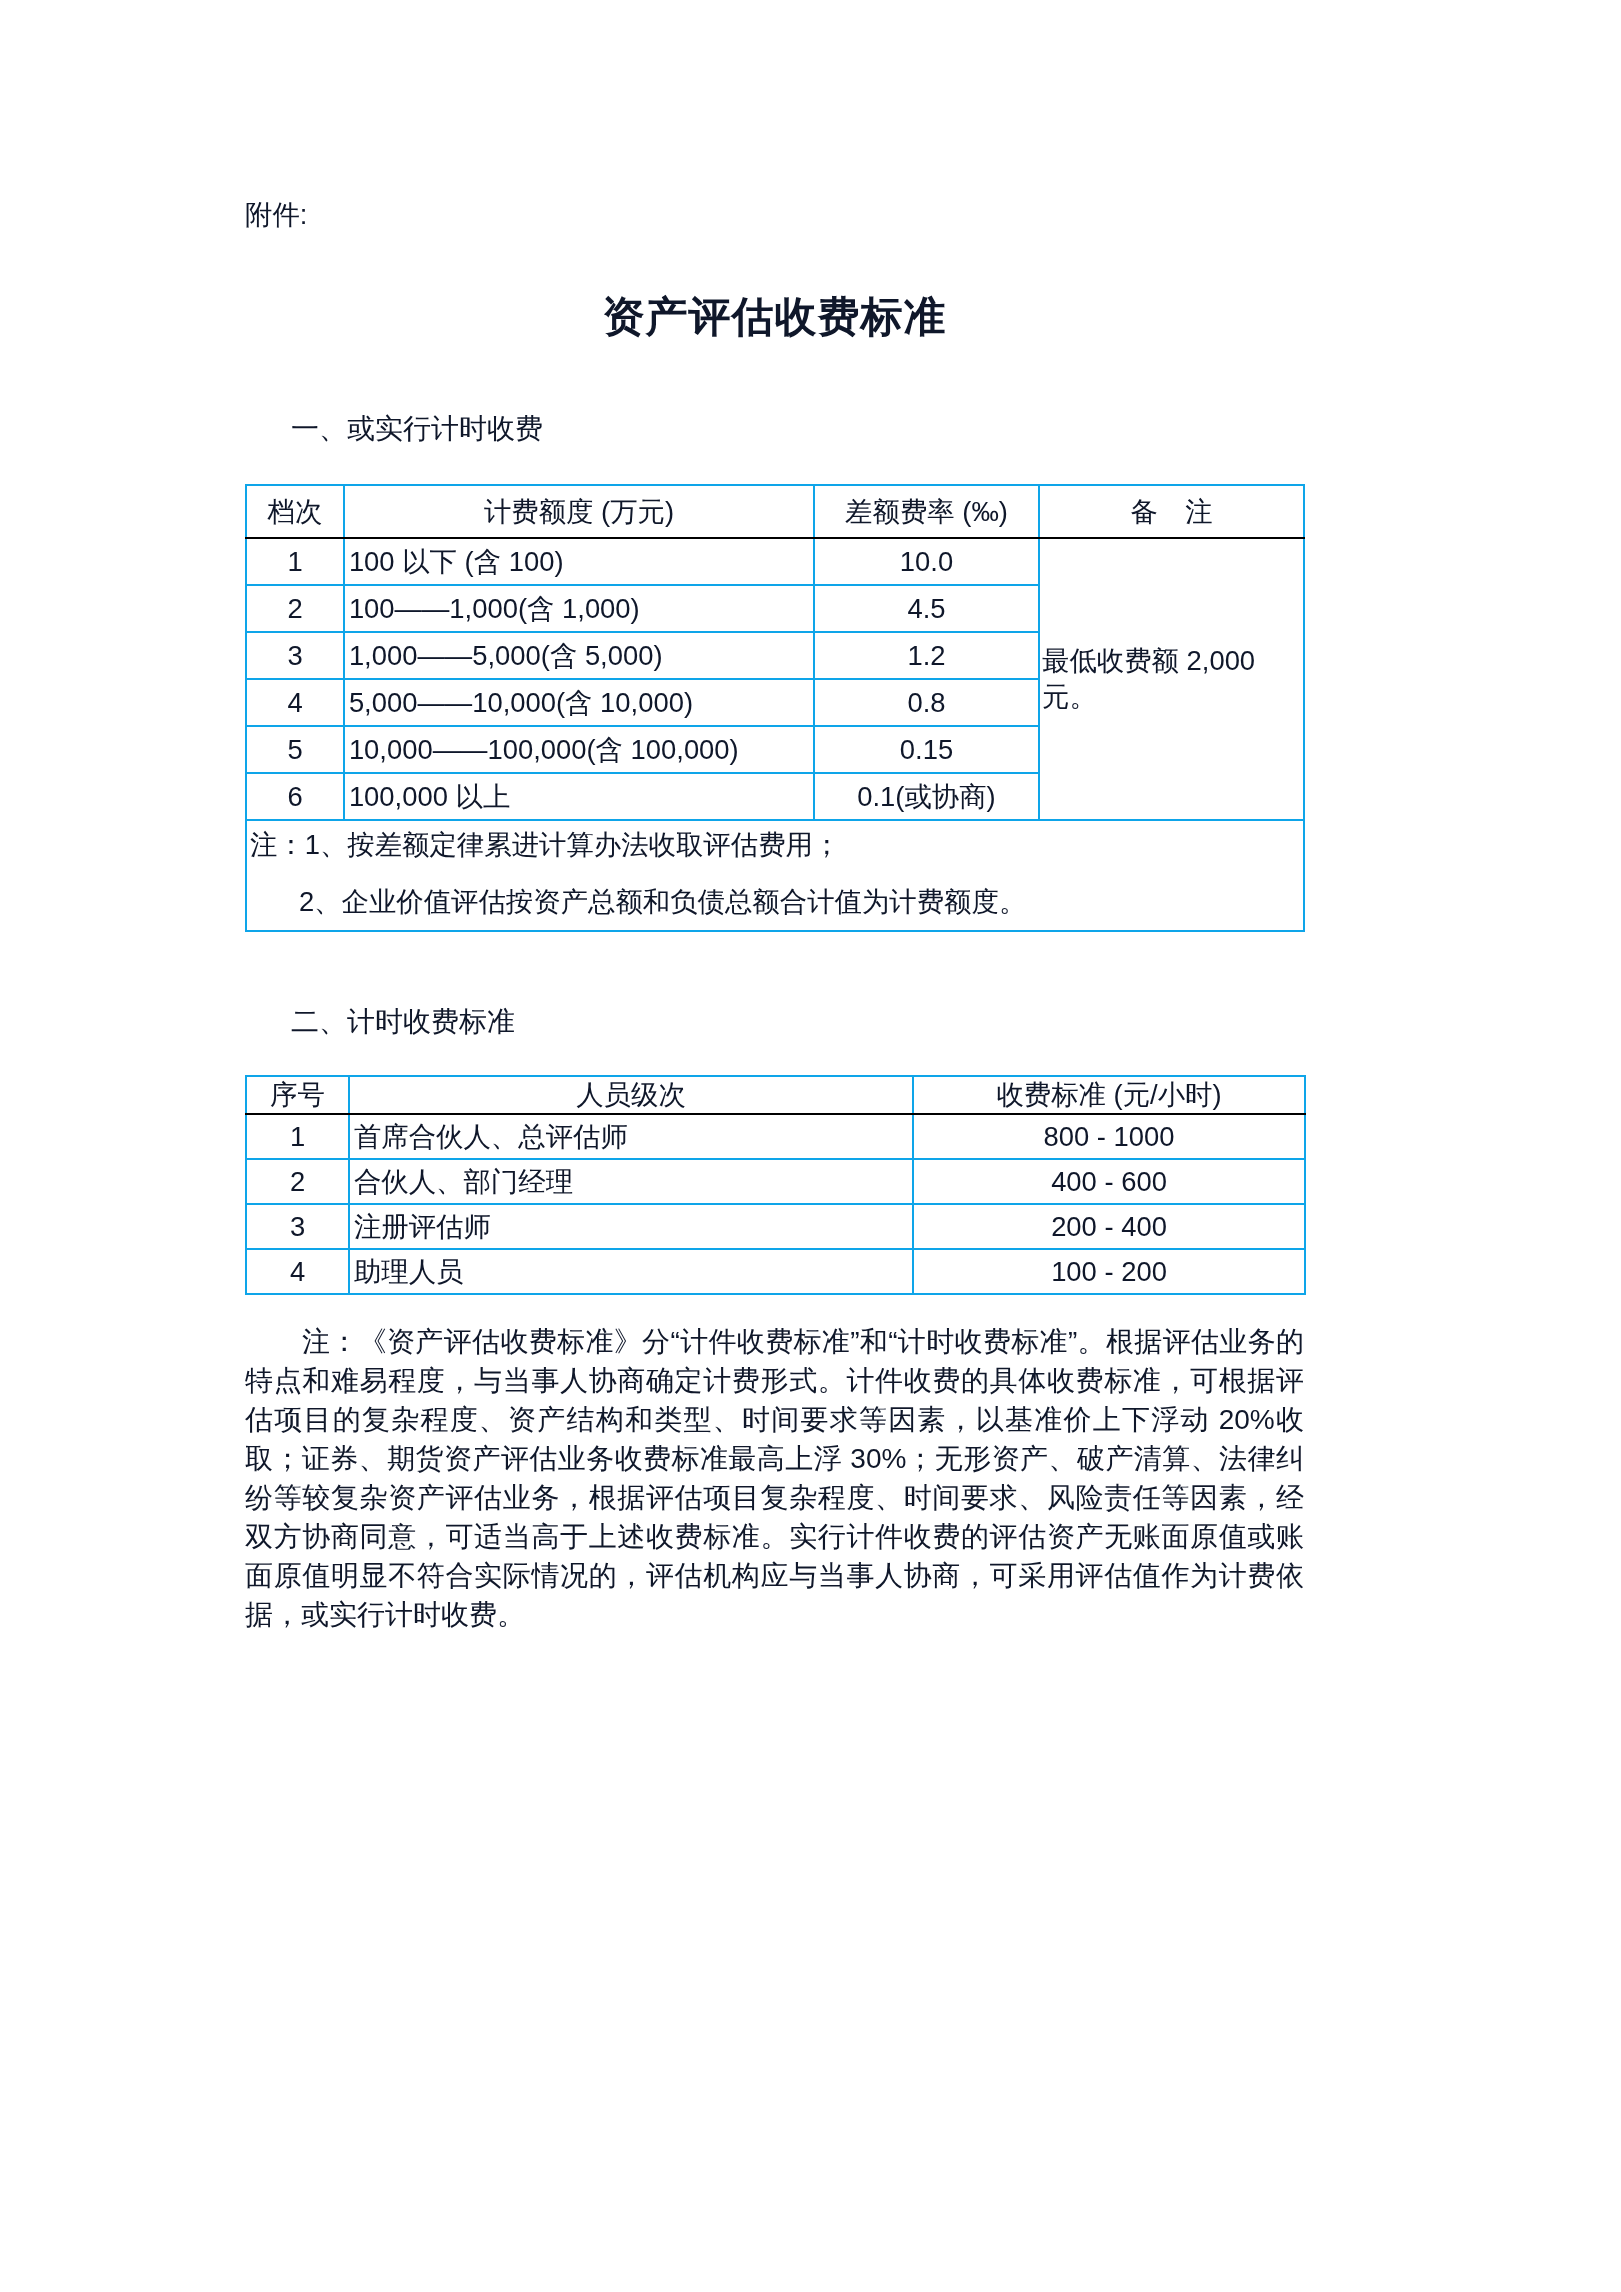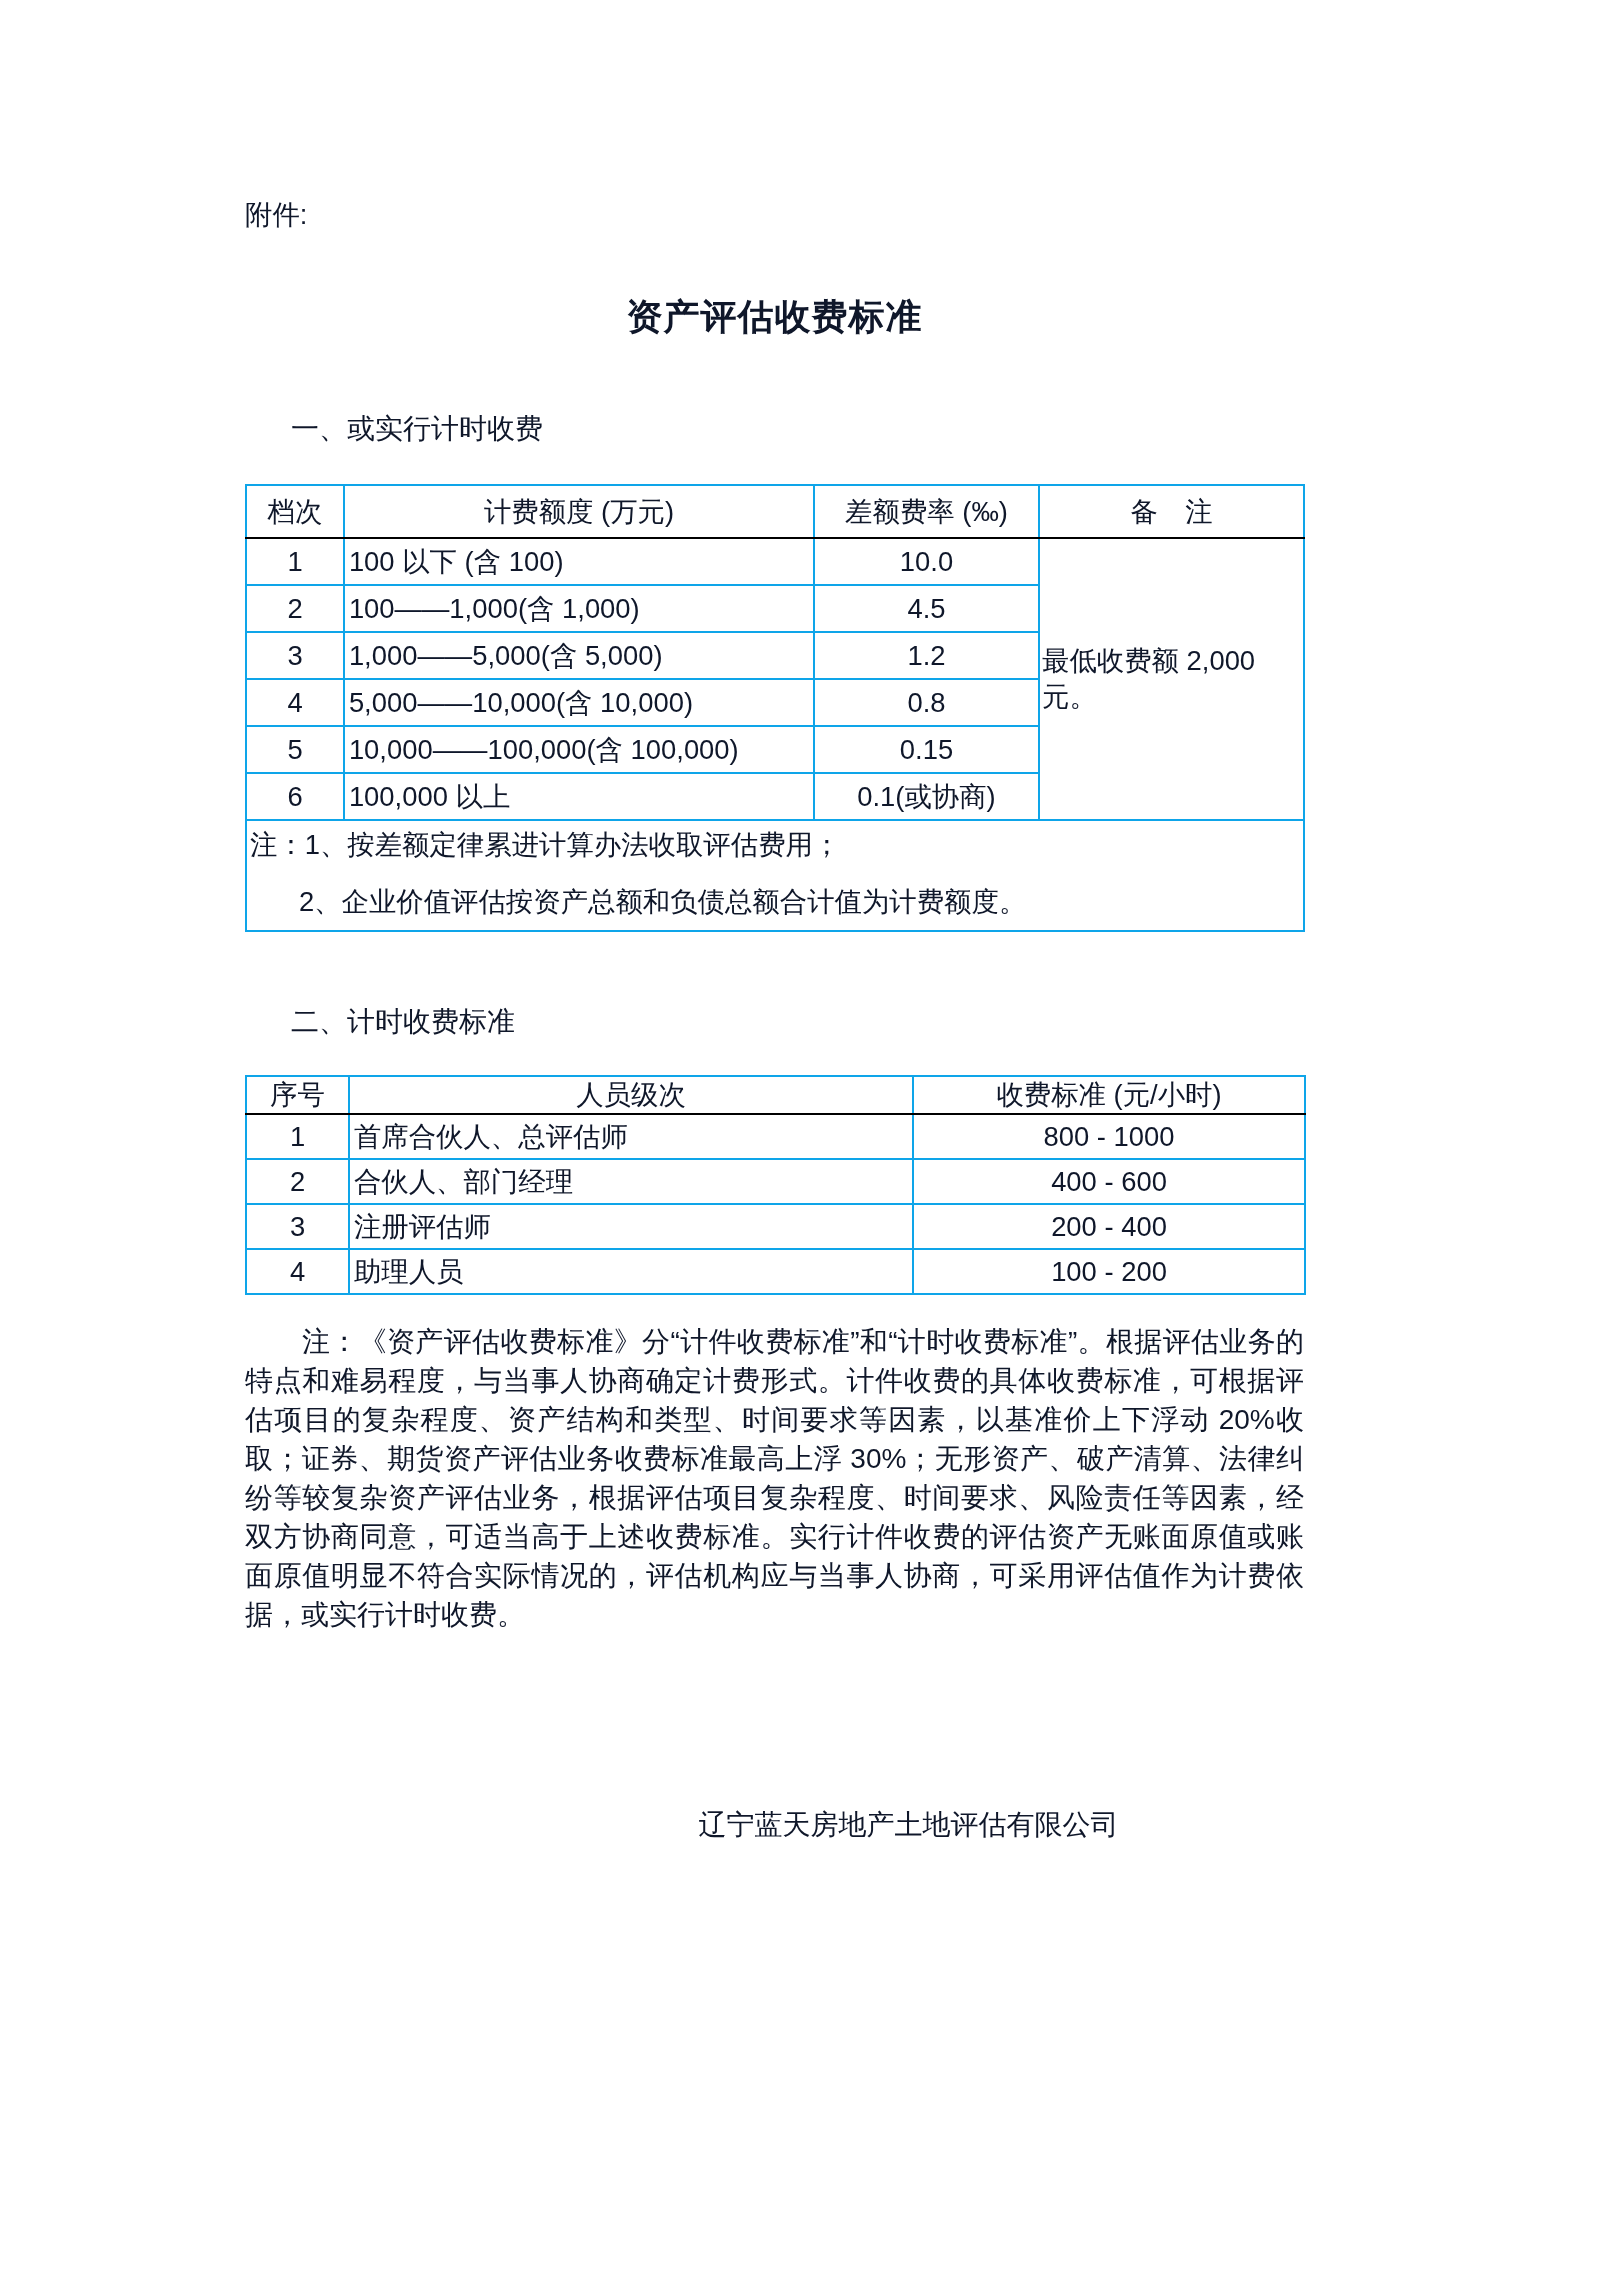--- a/index.html
+++ b/index.html
@@ -17,21 +17,21 @@
     left:245px; top:0;
     width:1059px;
   }
   .attachment {
     margin-top:198px;
     font-size:27.4px;
     line-height:33px;
   }
   .doc-title {
     margin-top:63px;
-    font-size:36px;
+    font-size:42px;
     line-height:45px;
     font-weight:600;
     text-align:center;
     letter-spacing:1px;
   }
   .section-heading {
     margin-top:73px;
     padding-left:46px;
     font-size:28px;
     line-height:33px;
@@ -185,17 +185,16 @@
         <tr>
           <td class="center">4</td>
           <td class="left">助理人员</td>
           <td class="center">100 - 200</td>
         </tr>
       </tbody>
     </table>
 
     <p class="footnote">注：《资产评估收费标准》分“计件收费标准”和“计时收费标准”。根据评估业务的特点和难易程度，与当事人协商确定计费形式。计件收费的具体收费标准，可根据评估项目的复杂程度、资产结构和类型、时间要求等因素，以基准价上下浮动 20%收取；证券、期货资产评估业务收费标准最高上浮 30%；无形资产、破产清算、法律纠纷等较复杂资产评估业务，根据评估项目复杂程度、时间要求、风险责任等因素，经双方协商同意，可适当高于上述收费标准。实行计件收费的评估资产无账面原值或账面原值明显不符合实际情况的，评估机构应与当事人协商，可采用评估值作为计费依据，或实行计时收费。</p>
 
-    <div class="company">辽宁蓝天房地产土地评估有限公司</div>
 
   </div>
 </div>
 
 
 </body></html>

